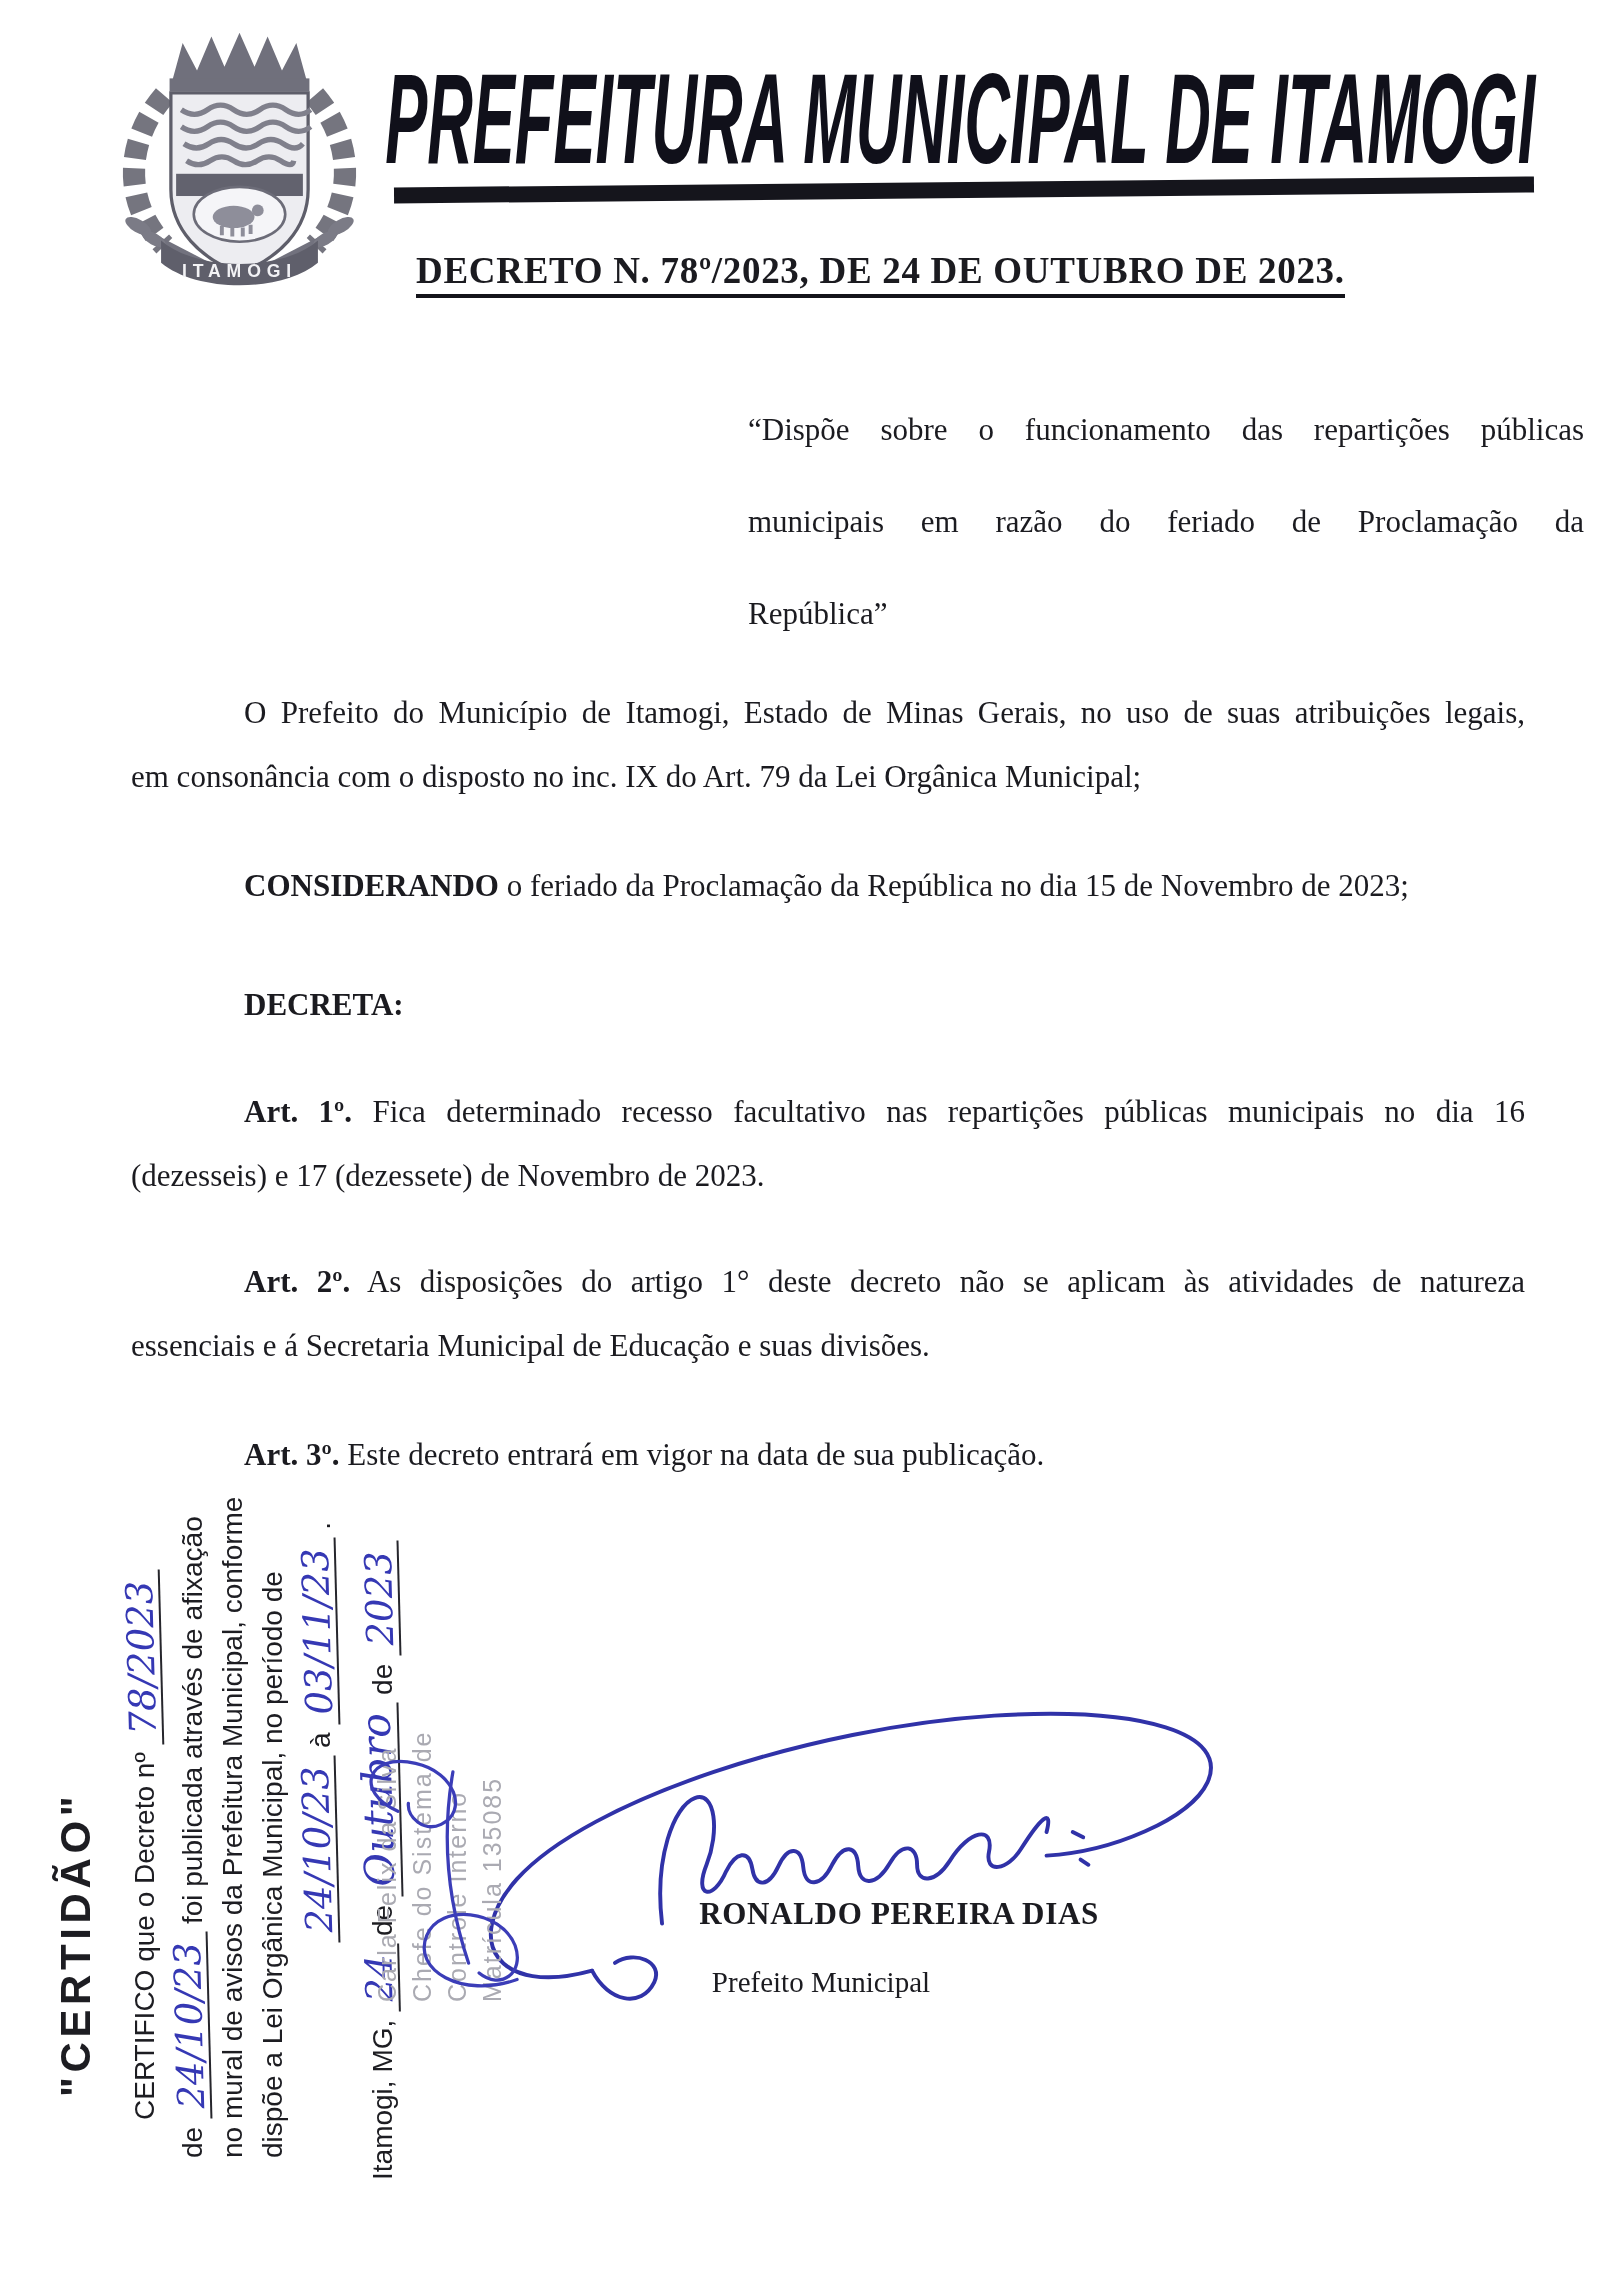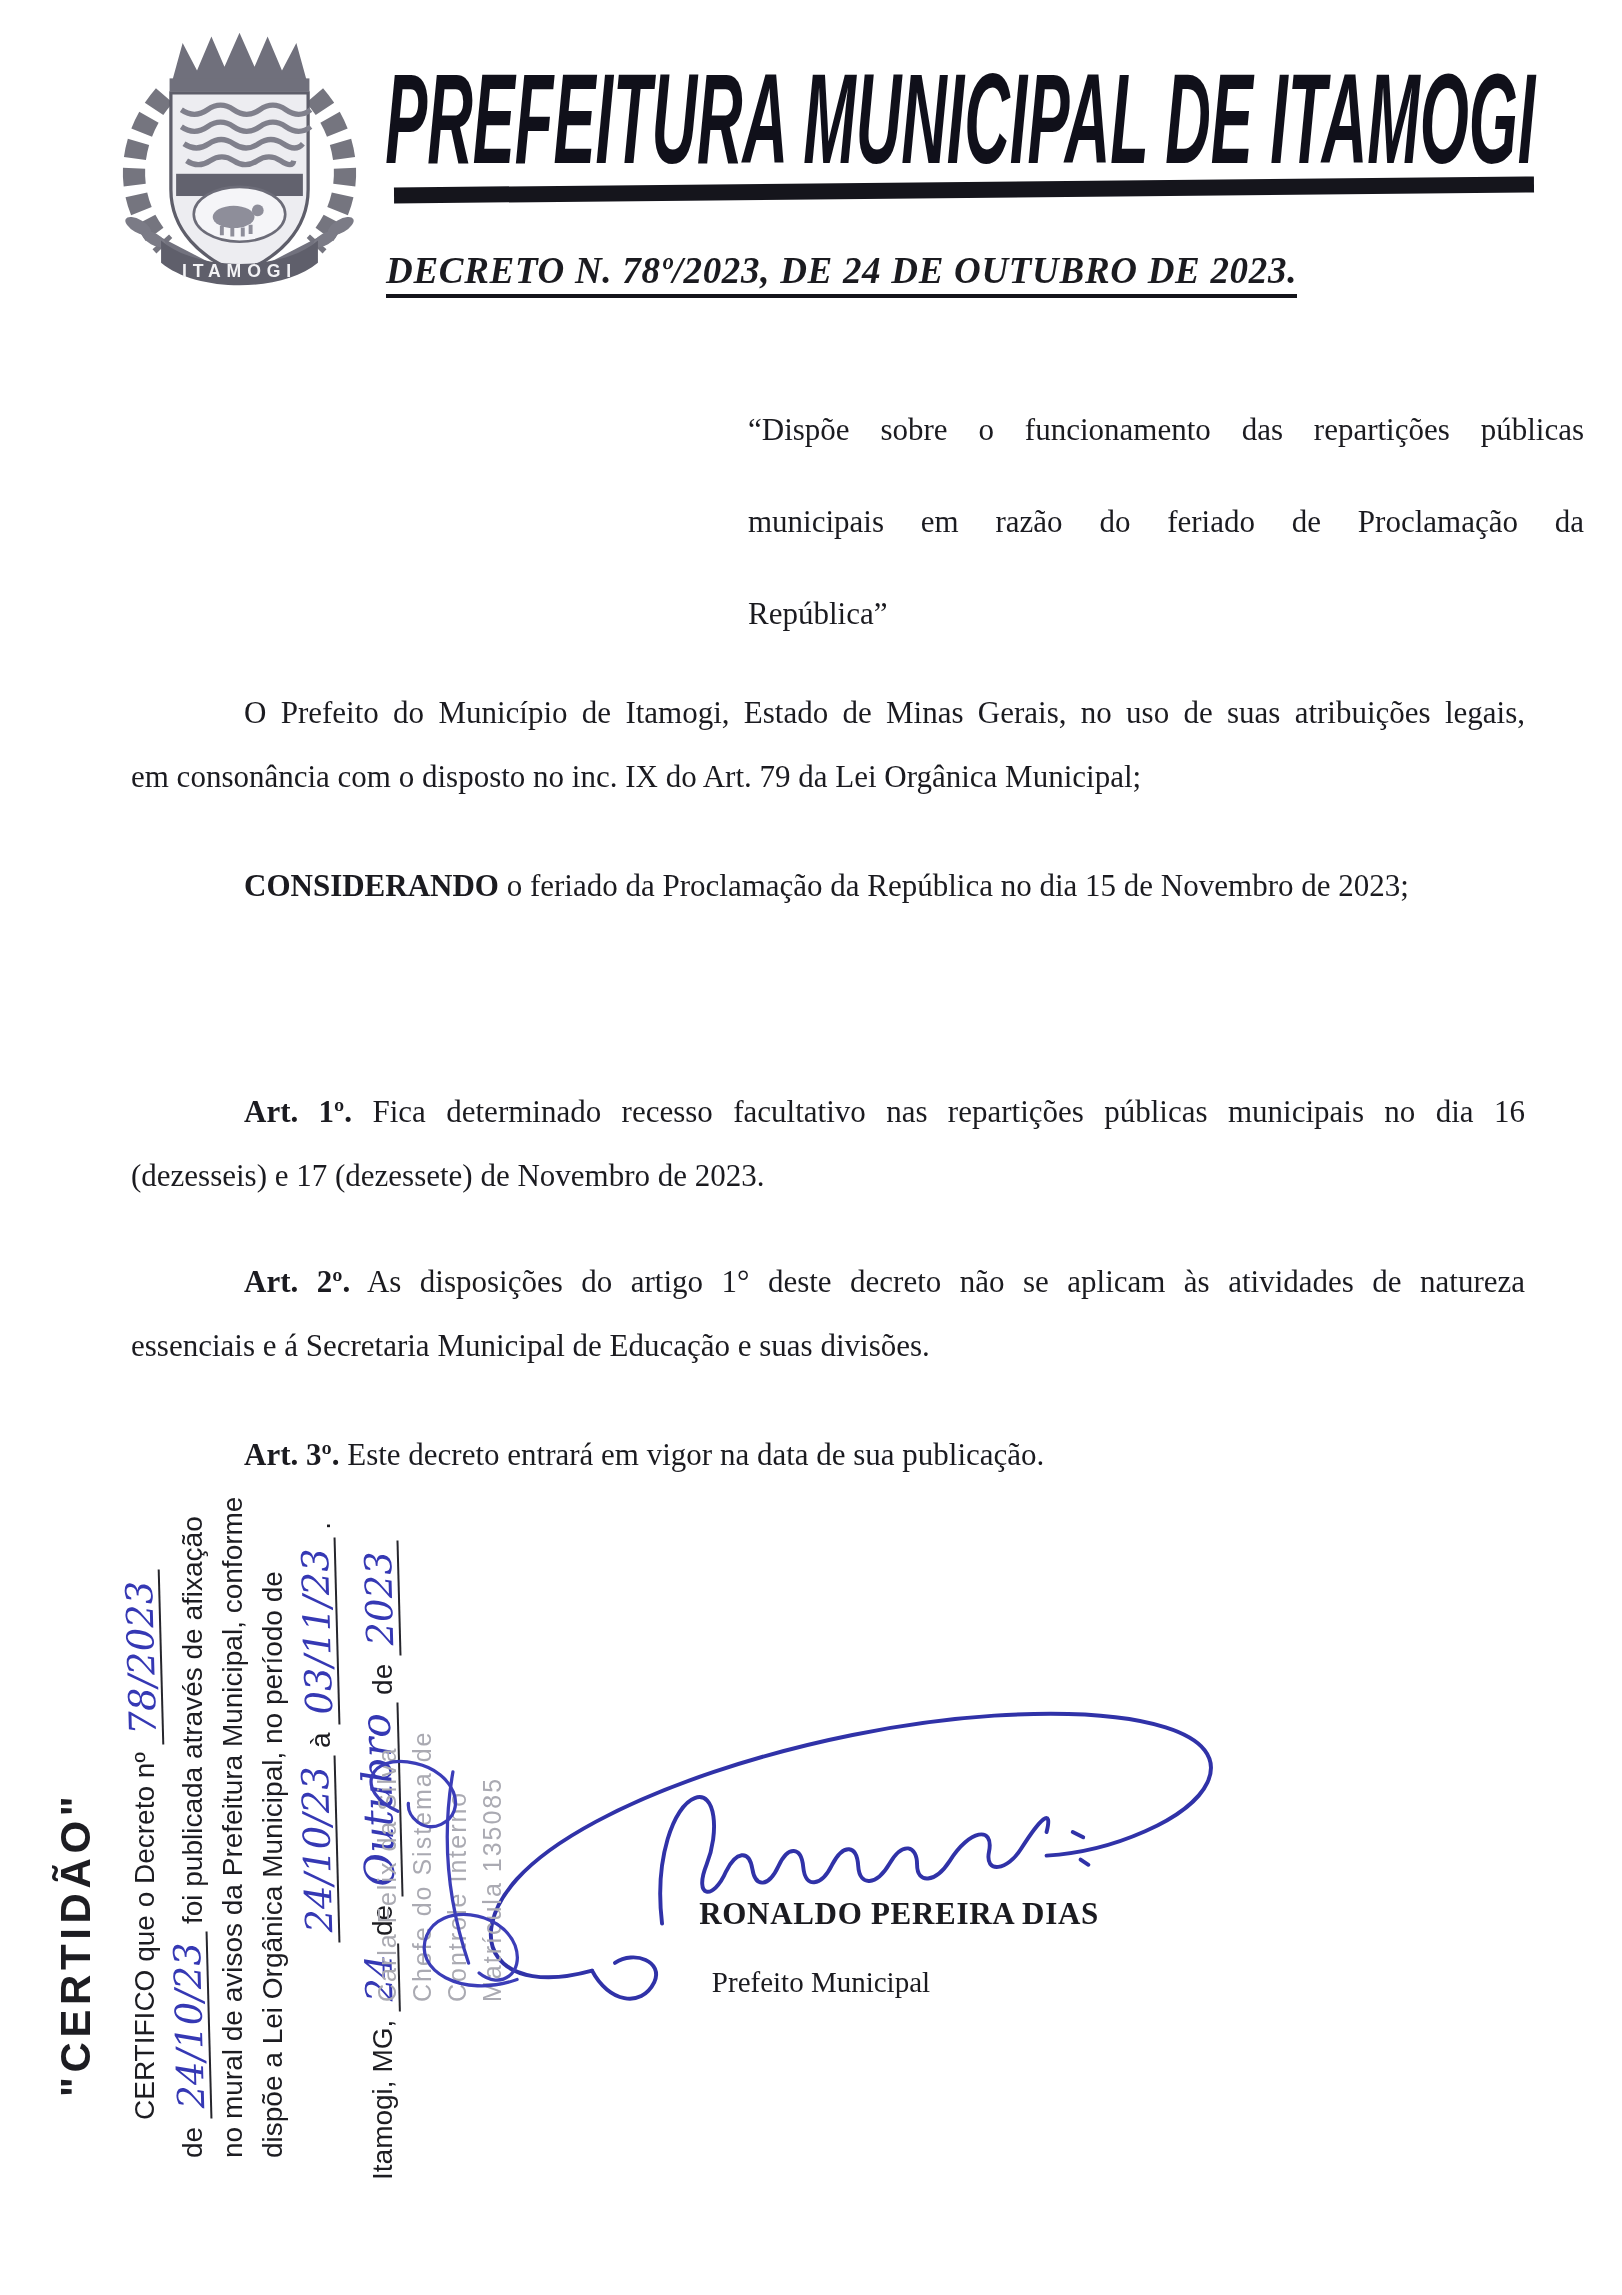--- a/index.html
+++ b/index.html
@@ -5,21 +5,21 @@
   html,body{margin:0;padding:0;background:#e8e8e8;}
   .page{position:relative;width:1623px;height:2295px;background:#ffffff;overflow:hidden;
         font-family:"Liberation Serif",serif;color:#1b1b20;}
   
   .org-svg{position:absolute;left:380px;top:47px;}
   .org-svg text{fill:#10101a;font-family:"Liberation Sans",sans-serif;font-weight:bold;font-style:italic;}
   .header-rule{position:absolute;left:394px;top:182px;width:1140px;height:15.7px;background:#15151c;
                transform:rotate(-0.55deg);}
   .seal{position:absolute;left:99px;top:18.3px;}
   
-  .doc-title{position:absolute;left:386px;top:249px;font-size:37px;font-weight:bold;letter-spacing:0.7px;font-style:italic;}
+  .doc-title{position:absolute;left:416px;top:249px;font-size:37px;font-weight:bold;letter-spacing:0.7px;}
   .doc-title .u{border-bottom:4.6px solid #14141a;padding-bottom:3.3px;}
   
   .bodyline{height:64px;font-size:31px;text-align:justify;text-align-last:justify;white-space:normal;}
   .bodyline.last{text-align-last:left;}
   .lead{font-weight:bold;}
   .epigraph{position:absolute;left:710px;top:412px;width:874px;}
   .epigraph .bodyline{height:92px;margin-left:38px;}
   .block{position:absolute;left:131px;width:1394px;}
   .indent{padding-left:113px;}
   .dateline{position:absolute;left:1026px;top:1661px;font-size:31px;}
@@ -100,20 +100,23 @@
     <div class="bodyline indent">O Prefeito do Município de Itamogi, Estado de Minas Gerais, no uso de suas atribuições legais,</div>
     <div class="bodyline last">em consonância com o disposto no inc. IX do Art. 79 da Lei Orgânica Municipal;</div>
   </div>
 
   <div class="block" style="top:868px">
     <div class="bodyline last indent">
       <span class="lead">CONSIDERANDO</span><span> o feriado da Proclamação da República no dia 15 de Novembro de 2023;</span>
     </div>
   </div>
 
+  <div class="block" style="top:987px">
+    <div class="bodyline last indent lead">DECRETA:</div>
+  </div>
 
   <div class="block" style="top:1094px">
     <div class="bodyline indent">
       <span class="lead">Art. 1º.</span><span> Fica determinado recesso facultativo nas repartições públicas municipais no dia 16</span>
     </div>
     <div class="bodyline last">(dezesseis) e 17 (dezessete) de Novembro de 2023.</div>
   </div>
 
   <div class="block" style="top:1264px">
     <div class="bodyline indent">

